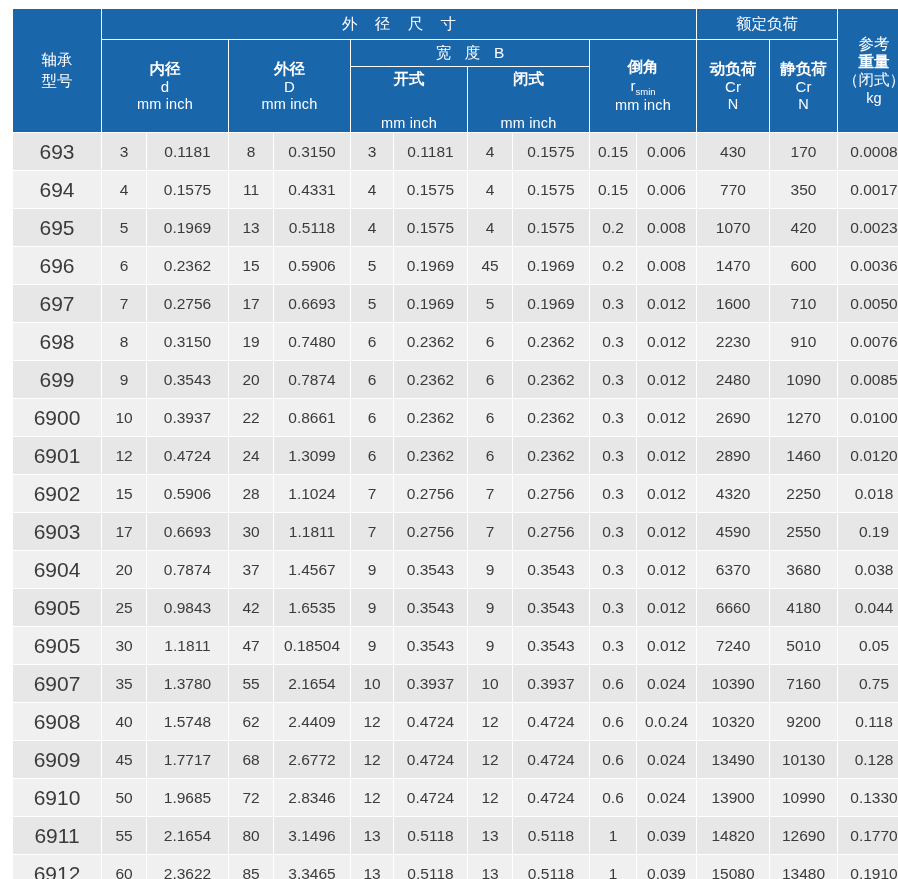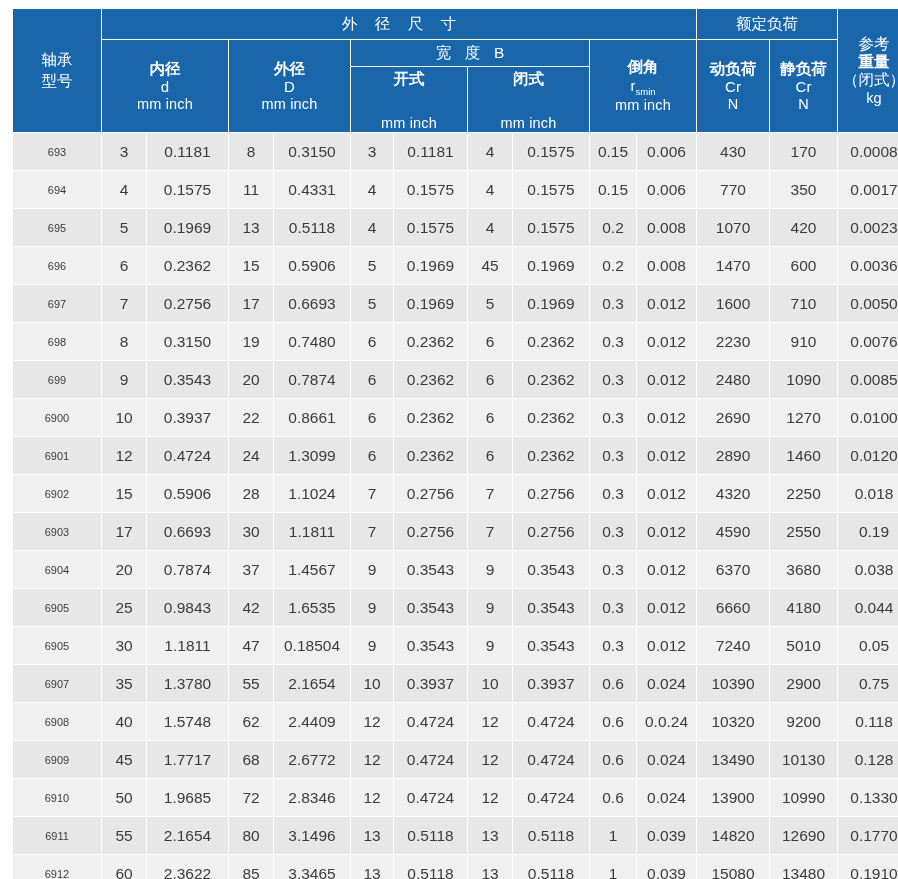--- a/index.html
+++ b/index.html
@@ -56,21 +56,21 @@
     vertical-align:middle;
     height:37px;
     font-size:15.5px;
     color:#3b3b3b;
     padding:0;
     border:0;
     white-space:nowrap;
   }
   tbody tr.odd td{background:#e7e7e7;}
   tbody tr.even td{background:#f0f0f0;}
-  tbody td.model{font-size:11px;}
+  tbody td.model{font-size:21px;}
   
   col.c-model{width:88px;}
   col.c-dmm{width:44px;}
   col.c-din{width:81px;}
   col.c-Dmm{width:44px;}
   col.c-Din{width:76px;}
   col.c-bomm{width:42px;}
   col.c-boin{width:73px;}
   col.c-bcmm{width:44px;}
   col.c-bcin{width:76px;}
@@ -406,21 +406,21 @@
           <td>1.3780</td>
           <td>55</td>
           <td>2.1654</td>
           <td>10</td>
           <td>0.3937</td>
           <td>10</td>
           <td>0.3937</td>
           <td>0.6</td>
           <td>0.024</td>
           <td>10390</td>
-          <td>2900</td>
+          <td>7160</td>
           <td>0.75</td>
         </tr>
         <tr class="even">
           <td class="model">6908</td>
           <td>40</td>
           <td>1.5748</td>
           <td>62</td>
           <td>2.4409</td>
           <td>12</td>
           <td>0.4724</td>

